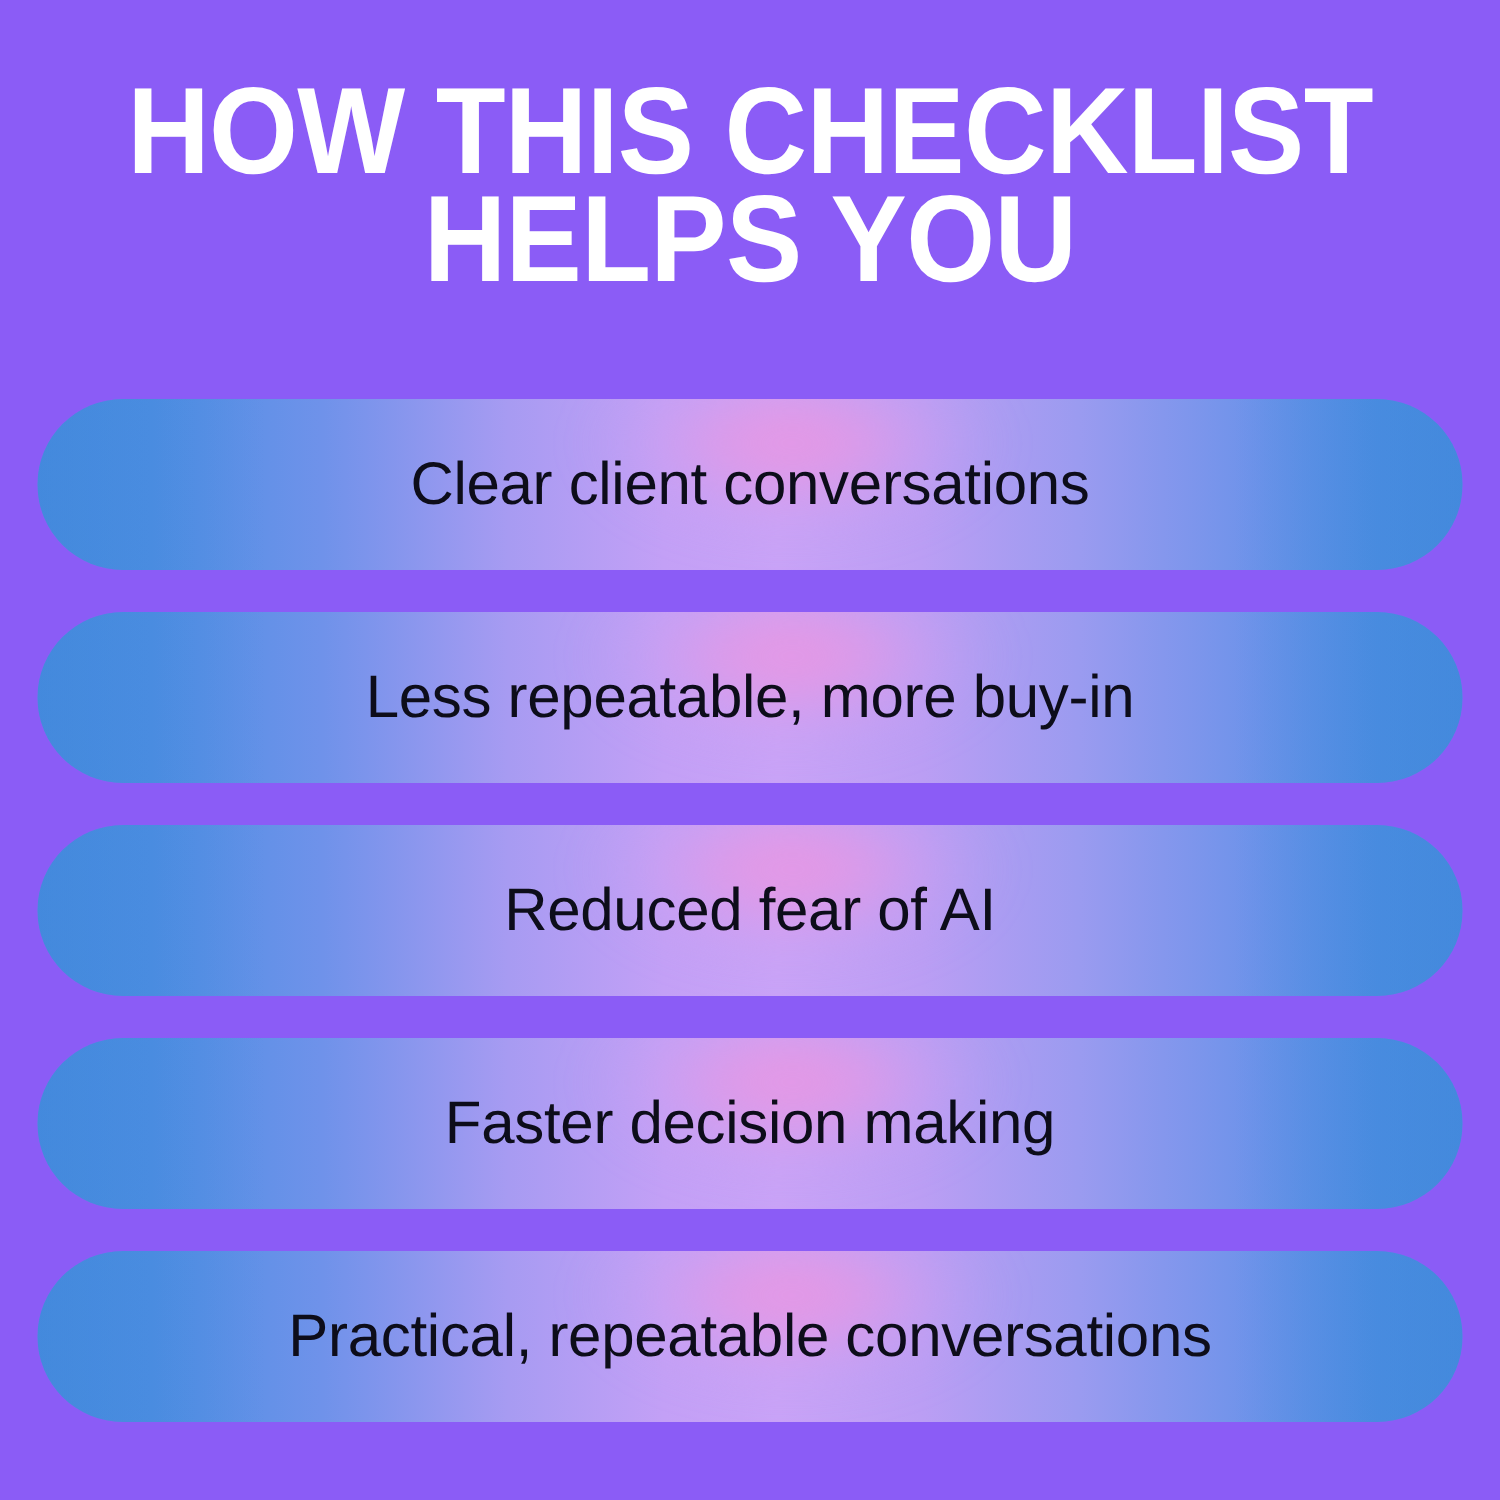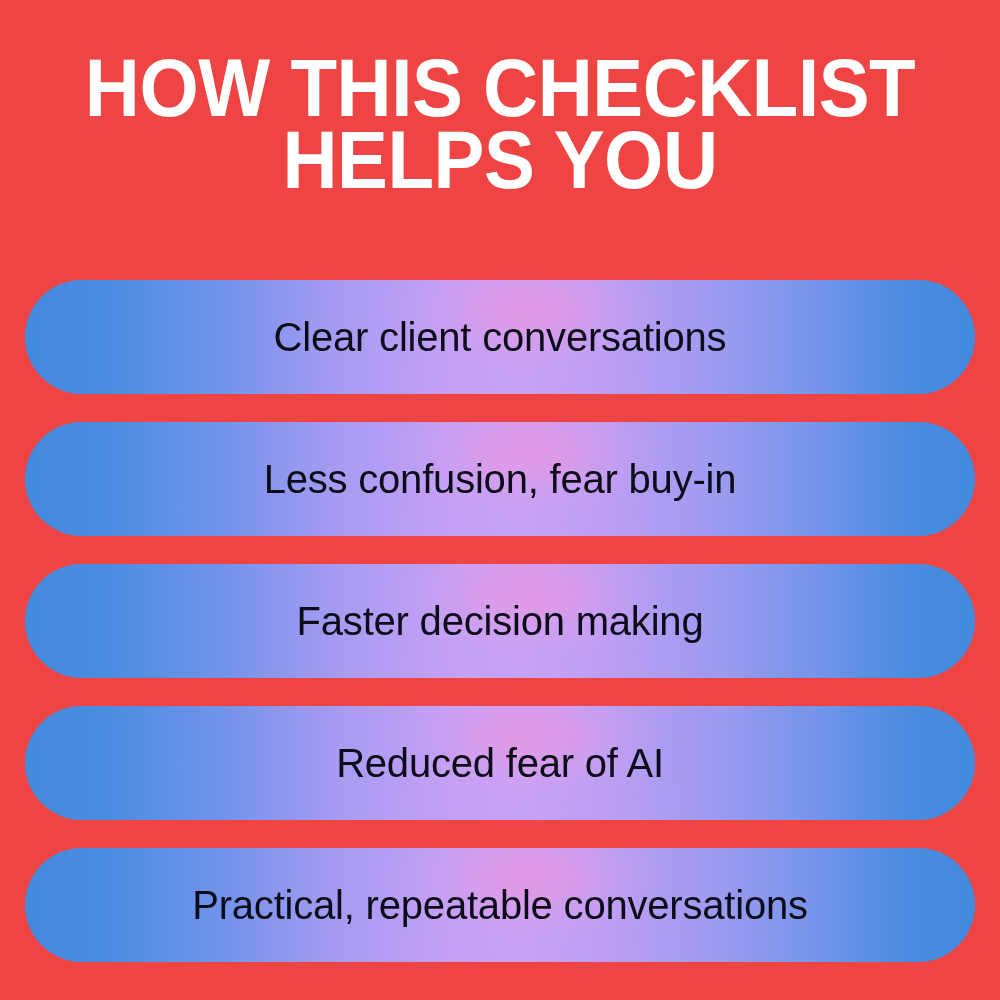--- a/index.html
+++ b/index.html
@@ -12,21 +12,21 @@
     width: 1000px;
     height: 1000px;
     overflow: hidden;
     font-family: "Liberation Sans", "DejaVu Sans", sans-serif;
   }
 
   #poster {
     position: relative;
     width: 1000px;
     height: 1000px;
-    background: #ef4444;
+    background: #8b5cf6;
     overflow: hidden;
   }
 
   
   .heading {
     position: absolute;
     left: 0;
     top: 52px;
     width: 1000px;
     text-align: center;
@@ -42,21 +42,21 @@
   }
   .heading .hline {
     display: block;
     white-space: nowrap;
   }
 
   
   .pill-list {
     position: absolute;
     left: 25px;
-    top: 280px;
+    top: 266px;
     width: 950px;
   }
 
   .pill {
     position: relative;
     width: 950px;
     height: 114px;
     margin-bottom: 28px;
     border-radius: 57px;
     overflow: hidden;
@@ -146,38 +146,38 @@
       <div class="bloom"></div>
       <div class="edge-l"></div>
       <div class="edge-r"></div>
       <div class="pill-label">Clear client conversations</div>
     </div>
 
     <div class="pill">
       <div class="bloom"></div>
       <div class="edge-l"></div>
       <div class="edge-r"></div>
-      <div class="pill-label">Less confusion, fear buy-in</div>
+      <div class="pill-label">Less repeatable, more buy-in</div>
+    </div>
+
+    <div class="pill">
+      <div class="bloom"></div>
+      <div class="edge-l"></div>
+      <div class="edge-r"></div>
+      <div class="pill-label">Reduced fear of AI</div>
     </div>
 
     <div class="pill">
       <div class="bloom"></div>
       <div class="edge-l"></div>
       <div class="edge-r"></div>
       <div class="pill-label">Faster decision making</div>
     </div>
 
     <div class="pill">
       <div class="bloom"></div>
       <div class="edge-l"></div>
       <div class="edge-r"></div>
-      <div class="pill-label">Reduced fear of AI</div>
-    </div>
-
-    <div class="pill">
-      <div class="bloom"></div>
-      <div class="edge-l"></div>
-      <div class="edge-r"></div>
       <div class="pill-label">Practical, repeatable conversations</div>
     </div>
 
   </div>
 </div>
 
 </body></html>

